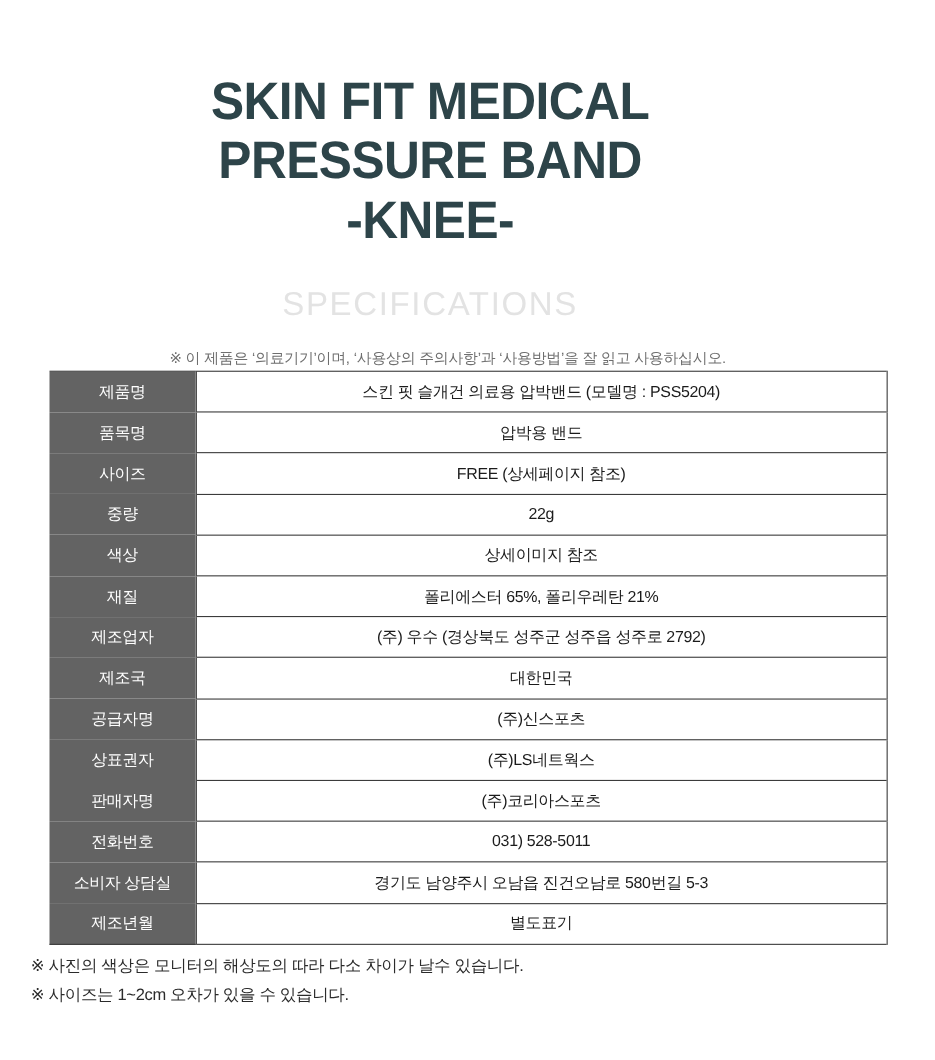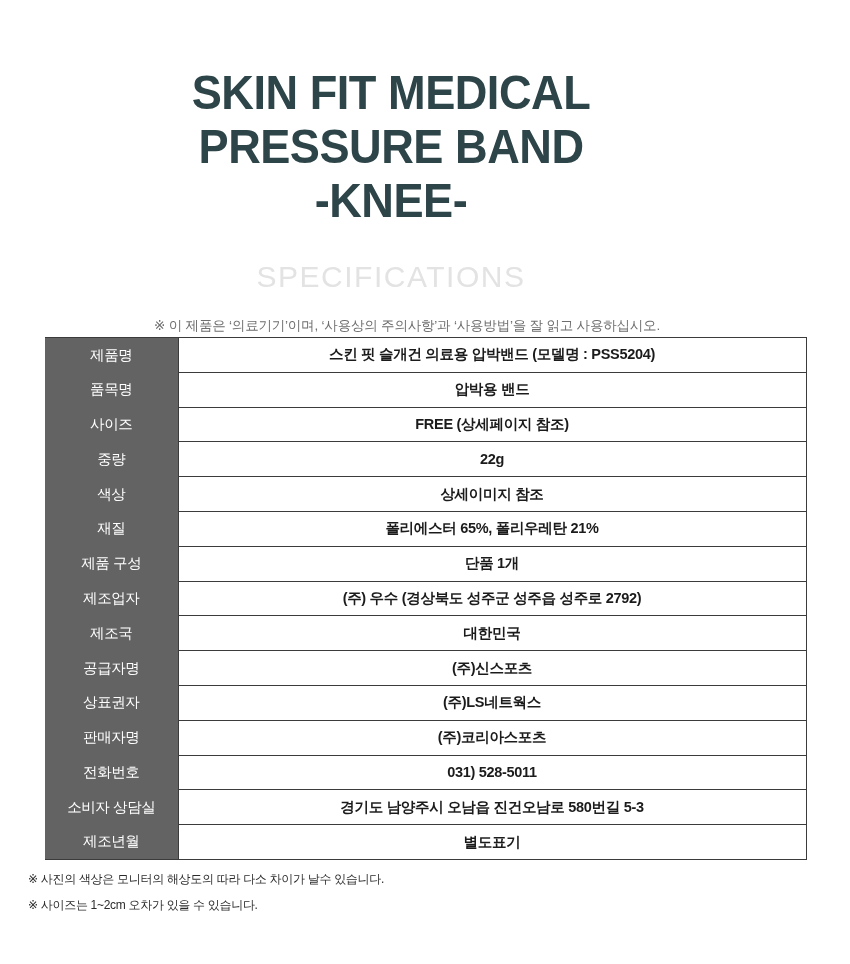--- a/index.html
+++ b/index.html
@@ -96,40 +96,40 @@
     font-size: 14.5px;
     font-weight: 500;
     letter-spacing: -0.4px;
     border: none;
   }
   td.value-cell {
     background: #ffffff;
     color: #1b1b1b;
     text-align: center;
     font-size: 14.5px;
-    font-weight: 700;
+    font-weight: 400;
     letter-spacing: -0.3px;
     border-top: 1px solid #3b3b3b;
     border-left: 1px solid #3b3b3b;
     border-right: 1px solid #3b3b3b;
   }
   .spec-table tr:first-child td.value-cell {
     border-top: none;
   }
 
   
   .footnotes {
     position: absolute;
     left: 28px;
     top: 866px;
     width: 700px;
   }
   .footnote {
     color: #2b2b2b;
-    font-size: 12px;
+    font-size: 15px;
     line-height: 26px;
     letter-spacing: -0.3px;
     white-space: nowrap;
   }
 </style>
 </head>
 <body>
 
 <div class="page">
 
@@ -168,24 +168,20 @@
         </tr>
         <tr>
           <td class="label-cell">색상</td>
           <td class="value-cell">상세이미지 참조</td>
         </tr>
         <tr>
           <td class="label-cell">재질</td>
           <td class="value-cell">폴리에스터 65%, 폴리우레탄 21%</td>
         </tr>
         <tr>
-          <td class="label-cell">제품 구성</td>
-          <td class="value-cell">단품 1개</td>
-        </tr>
-        <tr>
           <td class="label-cell">제조업자</td>
           <td class="value-cell">(주) 우수 (경상북도 성주군 성주읍 성주로 2792)</td>
         </tr>
         <tr>
           <td class="label-cell">제조국</td>
           <td class="value-cell">대한민국</td>
         </tr>
         <tr>
           <td class="label-cell">공급자명</td>
           <td class="value-cell">(주)신스포츠</td>

